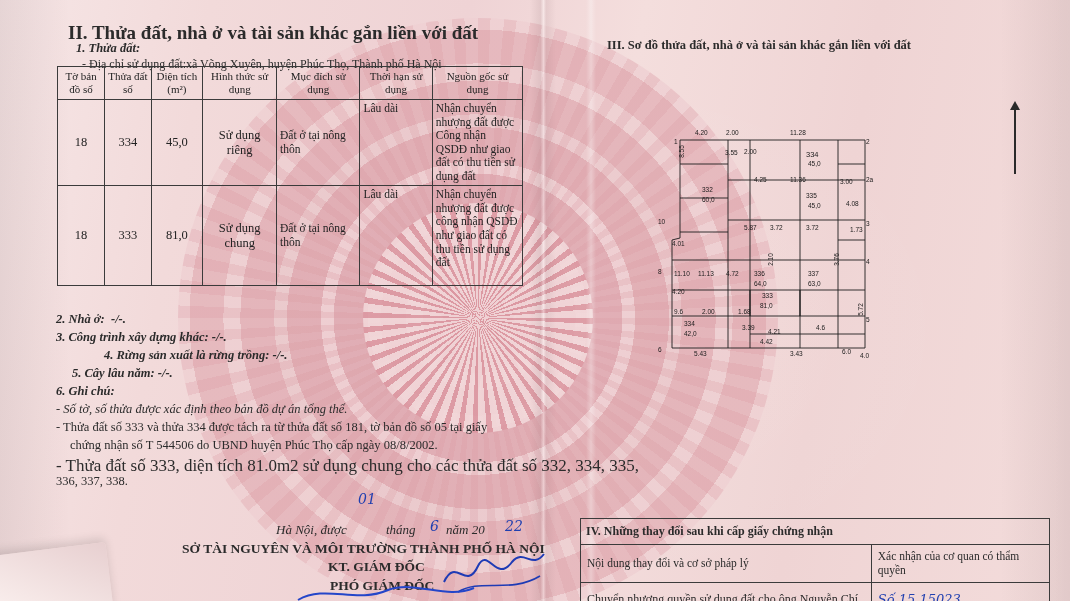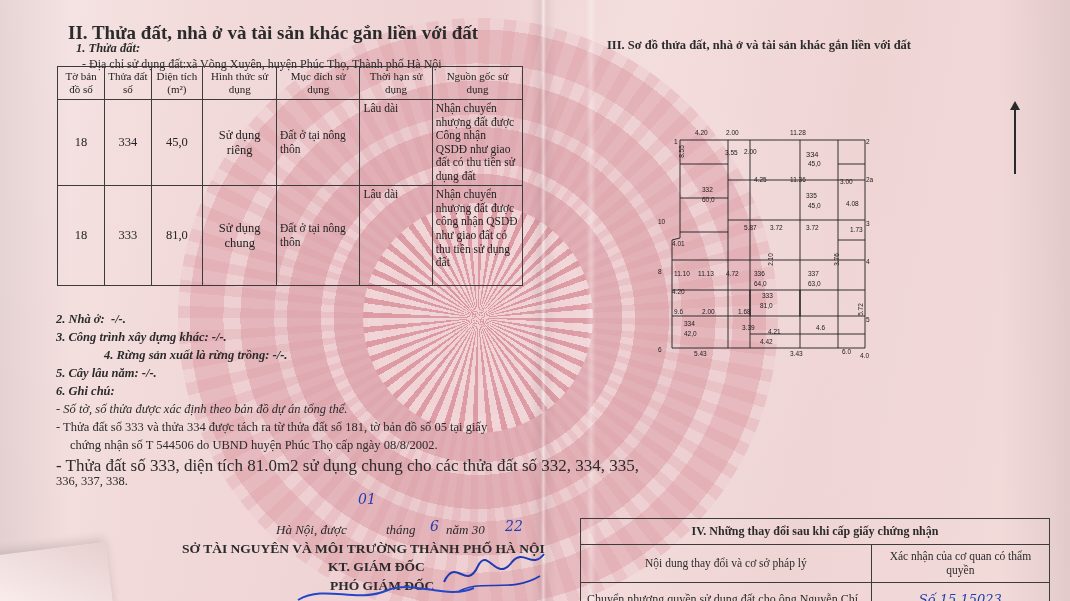--- a/index.html
+++ b/index.html
@@ -63,21 +63,21 @@
   
   #map{position:absolute;left:650px;top:120px;width:250px;height:250px;}
   #map svg{position:absolute;left:0;top:0;}
   .mtxt{position:absolute;font-size:6.5px;font-family:"Liberation Sans",sans-serif;color:#1b1b1b;white-space:pre;}
   .mtxt.big{font-size:7.5px;}
   #arrowN{position:absolute;left:1014px;top:108px;width:2px;height:66px;background:#2a2a2a;}
   #arrowN:before{content:"";position:absolute;left:-4px;top:-7px;border-left:5px solid transparent;border-right:5px solid transparent;border-bottom:9px solid #2a2a2a;}
 
   
   #boxIV{position:absolute;left:580px;top:518px;width:470px;border-collapse:collapse;}
-  #boxIV td{border:1px solid #3b3b3b;font-size:11.5px;padding:4px 6px;text-align:center;line-height:1.25;}
+  #boxIV td{border:1px solid #3b3b3b;font-size:11.5px;padding:4px 6px;text-align:left;line-height:1.25;}
   #boxIV td.hdr{font-weight:bold;font-size:12px;padding:5px;}
 
   
   .hand{font-family:"DejaVu Serif",serif;font-style:italic;color:#1f3fb0;}
   .sig{position:absolute;color:#1e3bb5;}
 </style>
 </head>
 <body>
 
 <div id="paper"></div>
@@ -127,33 +127,33 @@
       <td style="vertical-align:middle">Đất ở tại nông thôn</td>
       <td>Lâu dài</td>
       <td>Nhận chuyển nhượng đất được công nhận QSDĐ như giao đất có thu tiền sử dụng đất</td>
     </tr>
   </tbody>
 </table>
 
 <div class="t b i" style="left:56px;top:312px;font-size:12.5px;">2. Nhà ở:  -/-.</div>
 <div class="t b i" style="left:56px;top:330px;font-size:12.5px;">3. Công trình xây dựng khác: -/-.</div>
 <div class="t b i" style="left:56px;top:348px;font-size:12.5px;margin-left:48px;">4. Rừng sản xuất là rừng trồng: -/-.</div>
-<div class="t b i" style="left:56px;top:366px;font-size:12.5px;">5. Cây lâu năm: -/-.</div>
+<div class="t b i" style="left:72px;top:366px;font-size:12.5px;">5. Cây lâu năm: -/-.</div>
 <div class="t b i" style="left:56px;top:384px;font-size:12.5px;">6. Ghi chú:</div>
 <div class="t" style="left:56px;top:402px;font-size:12.5px;font-style:italic;">- Số tờ, số thửa được xác định theo bản đồ dự án tổng thể.</div>
 <div class="t" style="left:56px;top:420px;font-size:12.5px;">- Thửa đất số 333 và thửa 334 được tách ra từ thửa đất số 181, tờ bản đồ số 05 tại giấy</div>
 <div class="t" style="left:70px;top:438px;font-size:12.5px;">chứng nhận số T 544506 do UBND huyện Phúc Thọ cấp ngày 08/8/2002.</div>
 <div class="t" style="left:56px;top:456px;font-size:17px;">- Thửa đất số 333, diện tích 81.0m2 sử dụng chung cho các thửa đất số 332, 334, 335,</div>
 <div class="t" style="left:56px;top:474px;font-size:12.5px;">336, 337, 338.</div>
 
 <div class="t i" style="left:276px;top:522px;font-size:13px;">Hà Nội, được</div>
 <div class="t hand" style="left:358px;top:491px;font-size:14px;">01</div>
 <div class="t i" style="left:386px;top:522px;font-size:13px;">tháng</div>
 <div class="t hand" style="left:430px;top:518px;font-size:14px;">6</div>
-<div class="t i" style="left:446px;top:522px;font-size:13px;">năm 30</div>
+<div class="t i" style="left:446px;top:522px;font-size:13px;">năm 20</div>
 <div class="t hand" style="left:505px;top:518px;font-size:14px;">22</div>
 <div class="t b" style="left:182px;top:541px;font-size:13.5px;">SỞ TÀI NGUYÊN VÀ MÔI TRƯỜNG THÀNH PHỐ HÀ NỘI</div>
 <div class="t b" style="left:328px;top:559px;font-size:13.5px;">KT. GIÁM ĐỐC</div>
 <div class="t b" style="left:330px;top:578px;font-size:13.5px;">PHÓ GIÁM ĐỐC</div>
 <svg class="sig" style="left:440px;top:548px;" width="110" height="50">
   <path d="M4 34 C16 8, 26 44, 38 18 C48 -2, 56 36, 72 14 C84 0, 92 22, 104 6" fill="none" stroke="#1e3bb5" stroke-width="2"></path>
   <path d="M18 44 C40 30, 70 46, 100 28" fill="none" stroke="#1e3bb5" stroke-width="1.6"></path>
 </svg>
 <svg class="sig" style="left:296px;top:582px;" width="180" height="22">
   <path d="M2 18 C30 2, 60 22, 92 8 C120 -2, 150 18, 178 6" fill="none" stroke="#2446c9" stroke-width="2"></path>

